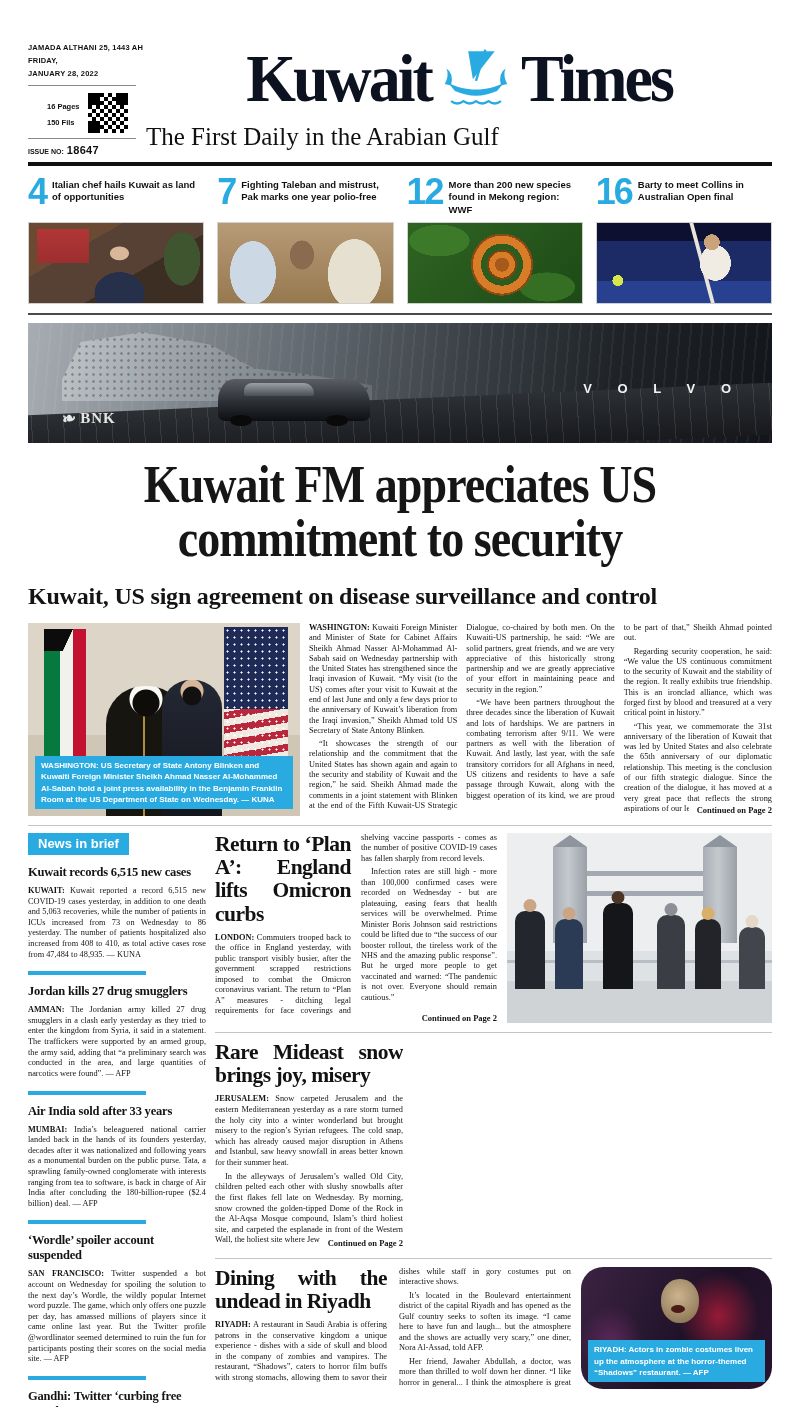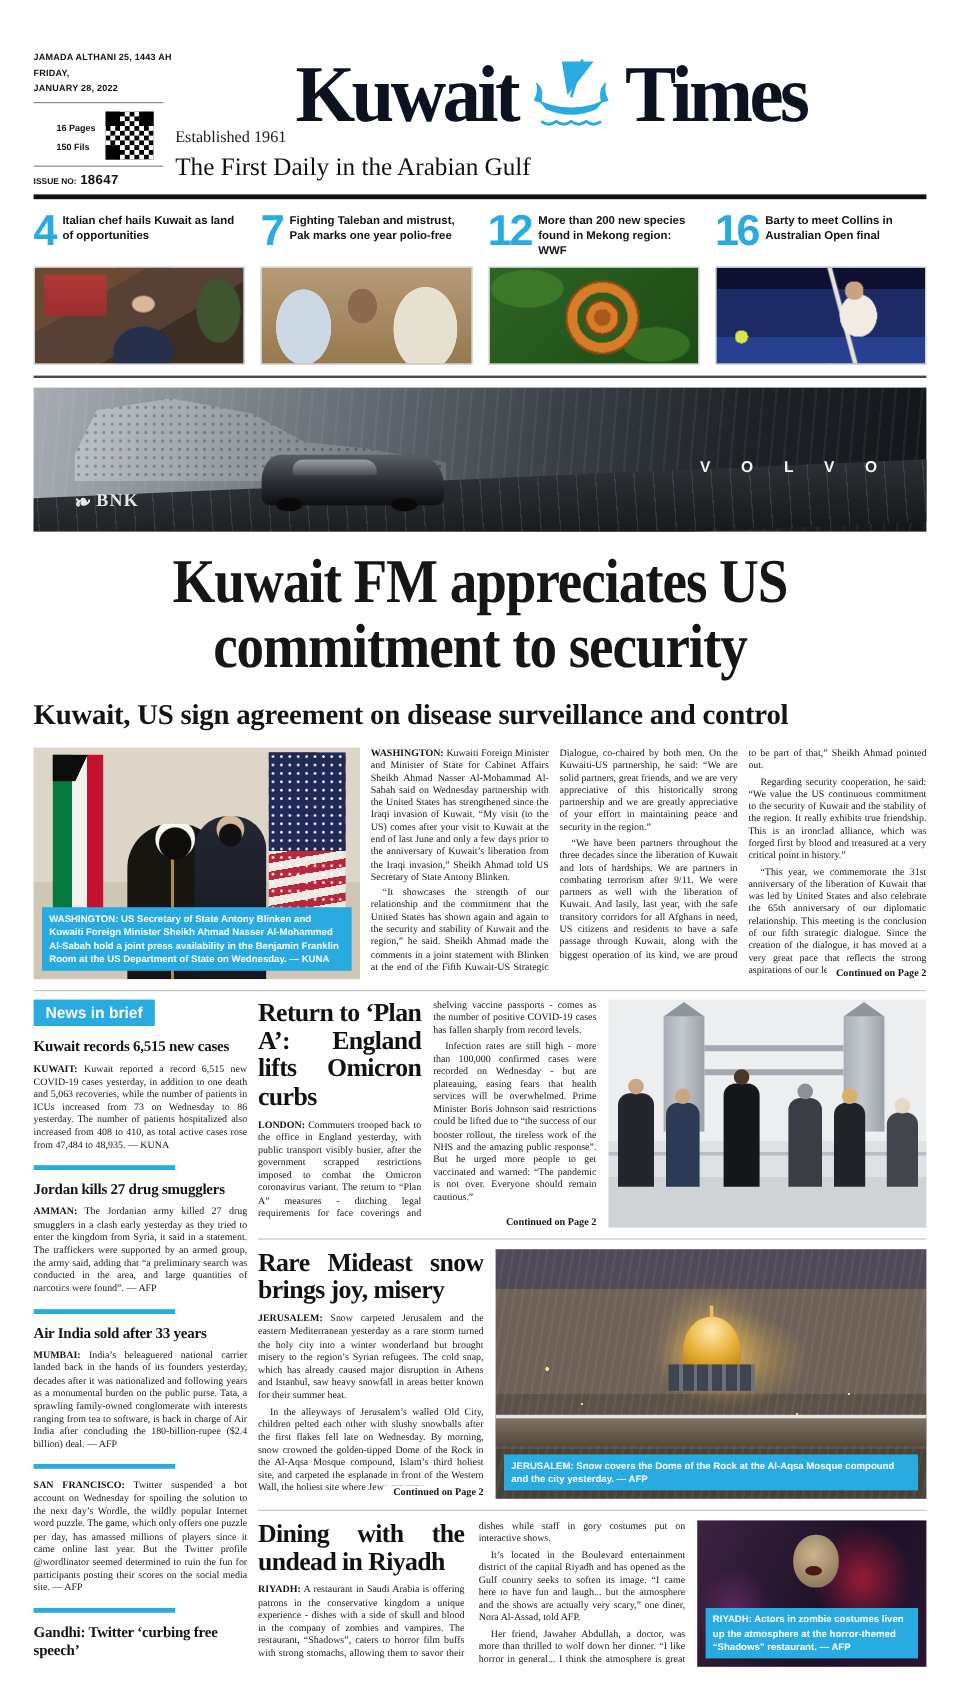--- a/index.html
+++ b/index.html
@@ -24,21 +24,21 @@
           linear-gradient(#fff,#fff) 31px 3px/6px 6px no-repeat,
           linear-gradient(#fff,#fff) 3px 31px/6px 6px no-repeat,
           repeating-conic-gradient(#000 0% 25%, #fff 0% 50%) 0 0/8px 8px; }
   .mh-issue { font-size:7px; font-weight:bold; display:flex; align-items:baseline; gap:3px; }
   .mh-issue b { font-size:11px; letter-spacing:.3px; }
   .mh-center { flex:1; text-align:left; position:relative; }
   .title-row { display:flex; justify-content:center; align-items:center; gap:4px; margin-top:10px; height:78px; }
   .nameplate { font-family:"Liberation Serif", serif; font-weight:bold; font-size:64px; letter-spacing:-3px; color:#0d1220; transform:scaleY(1.05); }
   .dhow { margin:0 2px; }
   .established { font-size:13.5px; color:#1a1a1a; margin-top:-12px; }
-  .tagline { font-size:21px; color:#101010; margin-top:5px; }
+  .tagline { font-size:25px; color:#101010; margin-top:5px; }
   .mh-right { width:128px; text-align:center; padding-top:6px; font-family:"Liberation Sans", sans-serif; }
   .anniv-top { position:relative; display:inline-block; }
   .anniv-num { font-weight:bold; font-size:72px; line-height:.95; color:#29abe2; letter-spacing:-5px; position:relative; }
   .anniv-num::after { content:""; position:absolute; left:46%; top:12px; width:9px; height:38px; background:#111; border-radius:50%/45%; }
   .anniv-th { position:absolute; right:-16px; top:-4px; font-weight:bold; font-size:15px; color:#111; }
   .anniv-years { font-size:8.5px; color:#111; text-align:left; margin:0 0 1px 6px; letter-spacing:.4px; }
   .anniv-label { font-size:12px; font-weight:bold; color:#111; letter-spacing:.6px; }
   .black-bar { height:4px; background:#101010; }
 
   
@@ -189,21 +189,21 @@
         background:repeating-linear-gradient(90deg,#3e4450 0 9px, #6a707c 9px 12px); }
   .jeru-wall { position:absolute; left:0; right:0; bottom:44px; height:26px;
         border-top:3px solid #e6e4df; background:linear-gradient(#7c7163,#55493c); }
 
   .riyadh-row { display:flex; gap:10px; height:122px; margin-top:8px; }
   .riyadh-text { width:356px; flex:none; column-count:2; column-gap:12px; column-fill:auto; height:122px;
         overflow:hidden; font-size:8.3px; line-height:1.26; text-align:justify; }
   .riyadh-photo { flex:1; background:
         radial-gradient(56px 62px at 72% 40%, rgba(190,30,60,.75), transparent 72%),
         radial-gradient(44px 52px at 16% 62%, rgba(130,50,120,.55), transparent 72%),
-        linear-gradient(118deg,#3c2342,#1d1126 58%,#2a1430); }
+        linear-gradient(118deg,#3c2342,#1d1126 58%,#2a1430); border-radius: 22px; }
   .zombie { position:absolute; left:42%; top:10%; width:38px; height:44px; border-radius:48%;
         background:radial-gradient(circle at 45% 38%, #cdb490, #8f7a58 78%); }
   .zombie::before { content:""; position:absolute; left:10px; top:26px; width:14px; height:8px; border-radius:50%; background:#4a1a14; }
   .zombie::after { content:""; position:absolute; left:-14px; top:34px; width:66px; height:34px; border-radius:40% 40% 0 0;
         background:linear-gradient(#6e1f28,#3a1018); z-index:-1; }
 </style>
 </head>
 <body>
 
 <div class="page">
@@ -241,21 +241,20 @@
                 <line x1="62" y1="2" x2="50" y2="42" stroke-width="3"></line>
                 <path d="M14,44 C34,56 66,56 86,44 L77,55 C58,63 42,63 23,55 Z" stroke-width="0"></path>
                 <path d="M10,46 q6,-12 2,-20 q10,6 6,22 Z" stroke-width="0"></path>
                 <path d="M90,46 q-6,-12 -2,-20 q-10,6 -6,22 Z" stroke-width="0"></path>
                 <path d="M18,68 q8,6 16,0 q8,6 16,0 q8,6 16,0 q8,6 16,0" fill="none" stroke-width="3"></path>
               </g>
             </svg>
           </span>
           <span class="nameplate">Times</span>
         </div>
-        <div class="established">Established 1961</div>
         <div class="tagline">The First Daily in the Arabian Gulf</div>
       </div>
 
     </div>
 
     <div class="black-bar"></div>
 
     <div class="teasers">
       <div class="teaser">
         <div class="teaser-head">
@@ -343,20 +342,21 @@
         </div>
         <div class="brief-sep"></div>
 
         <div>
           <div class="brief-title">Air India sold after 33 years</div>
           <div class="brief-body"><b>MUMBAI:</b><span> India’s beleaguered national carrier landed back in the hands of its founders yesterday, decades after it was nationalized and following years as a monumental burden on the public purse. Tata, a sprawling family-owned conglomerate with interests ranging from tea to software, is back in charge of Air India after concluding the 180-billion-rupee ($2.4 billion) deal. — AFP</span></div>
         </div>
         <div class="brief-sep"></div>
 
         <div>
+          <div class="brief-title">‘Wordle’ spoiler account suspended</div>
           <div class="brief-body"><b>SAN FRANCISCO:</b><span> Twitter suspended a bot account on Wednesday for spoiling the solution to the next day’s Wordle, the wildly popular Internet word puzzle. The game, which only offers one puzzle per day, has amassed millions of players since it came online last year. But the Twitter profile @wordlinator seemed determined to ruin the fun for participants posting their scores on the social media site. — AFP</span></div>
         </div>
         <div class="brief-sep"></div>
 
         <div>
           <div class="brief-title">Gandhi: Twitter ‘curbing free speech’</div>
 
         </div>
       </div>
 
@@ -389,26 +389,20 @@
 
         <div class="thin-div"></div>
 
         <div class="snow-row">
           <div class="snow-text art">
             <div class="art-headline">Rare Mideast snow brings joy, misery</div>
             <p class="first"><b>JERUSALEM:</b><span> Snow carpeted Jerusalem and the eastern Mediterranean yesterday as a rare storm turned the holy city into a winter wonderland but brought misery to the region’s Syrian refugees. The cold snap, which has already caused major disruption in Athens and Istanbul, saw heavy snowfall in areas better known for their summer heat.</span></p>
             <p>In the alleyways of Jerusalem’s walled Old City, children pelted each other with slushy snowballs after the first flakes fell late on Wednesday. By morning, snow crowned the golden-tipped Dome of the Rock in the Al-Aqsa Mosque compound, Islam’s third holiest site, and carpeted the esplanade in front of the Western Wall, the holiest site where Jews can pray.</p>
             <span class="continued">Continued on Page 2</span>
           </div>
-          <div class="photo jeru-photo">
-            <div class="dome"></div>
-            <div class="drum"></div>
-            <div class="jeru-wall"></div>
-            <div class="caption">JERUSALEM: Snow covers the Dome of the Rock at the Al-Aqsa Mosque compound and the city yesterday. — AFP</div>
-          </div>
         </div>
 
         <div class="thin-div"></div>
 
         <div class="riyadh-row">
           <div class="riyadh-text art">
             <div class="art-headline">Dining with the undead in Riyadh</div>
             <p class="first"><b>RIYADH:</b><span> A restaurant in Saudi Arabia is offering patrons in the conservative kingdom a unique experience - dishes with a side of skull and blood in the company of zombies and vampires. The restaurant, “Shadows”, caters to horror film buffs with strong stomachs, allowing them to savor their dishes while staff in gory costumes put on interactive shows.</span></p>
             <p>It’s located in the Boulevard entertainment district of the capital Riyadh and has opened as the Gulf country seeks to soften its image. “I came here to have fun and laugh... but the atmosphere and the shows are actually very scary,” one diner, Nora Al-Assad, told AFP.</p>
             <p>Her friend, Jawaher Abdullah, a doctor, was more than thrilled to wolf down her dinner. “I like horror in general... I think the atmosphere is great and lots of fun,” she said, before taking a selfie with a performer with a fake bleeding chest wound. For businessman Sleiman Al-Amri, the restaurant experience caters to his hunger for a good adrenaline rush. “We’re always looking for new and exciting things to do in Riyadh,” said the 45-year-old, dining with his family. — AFP (See Page 13)</p>

